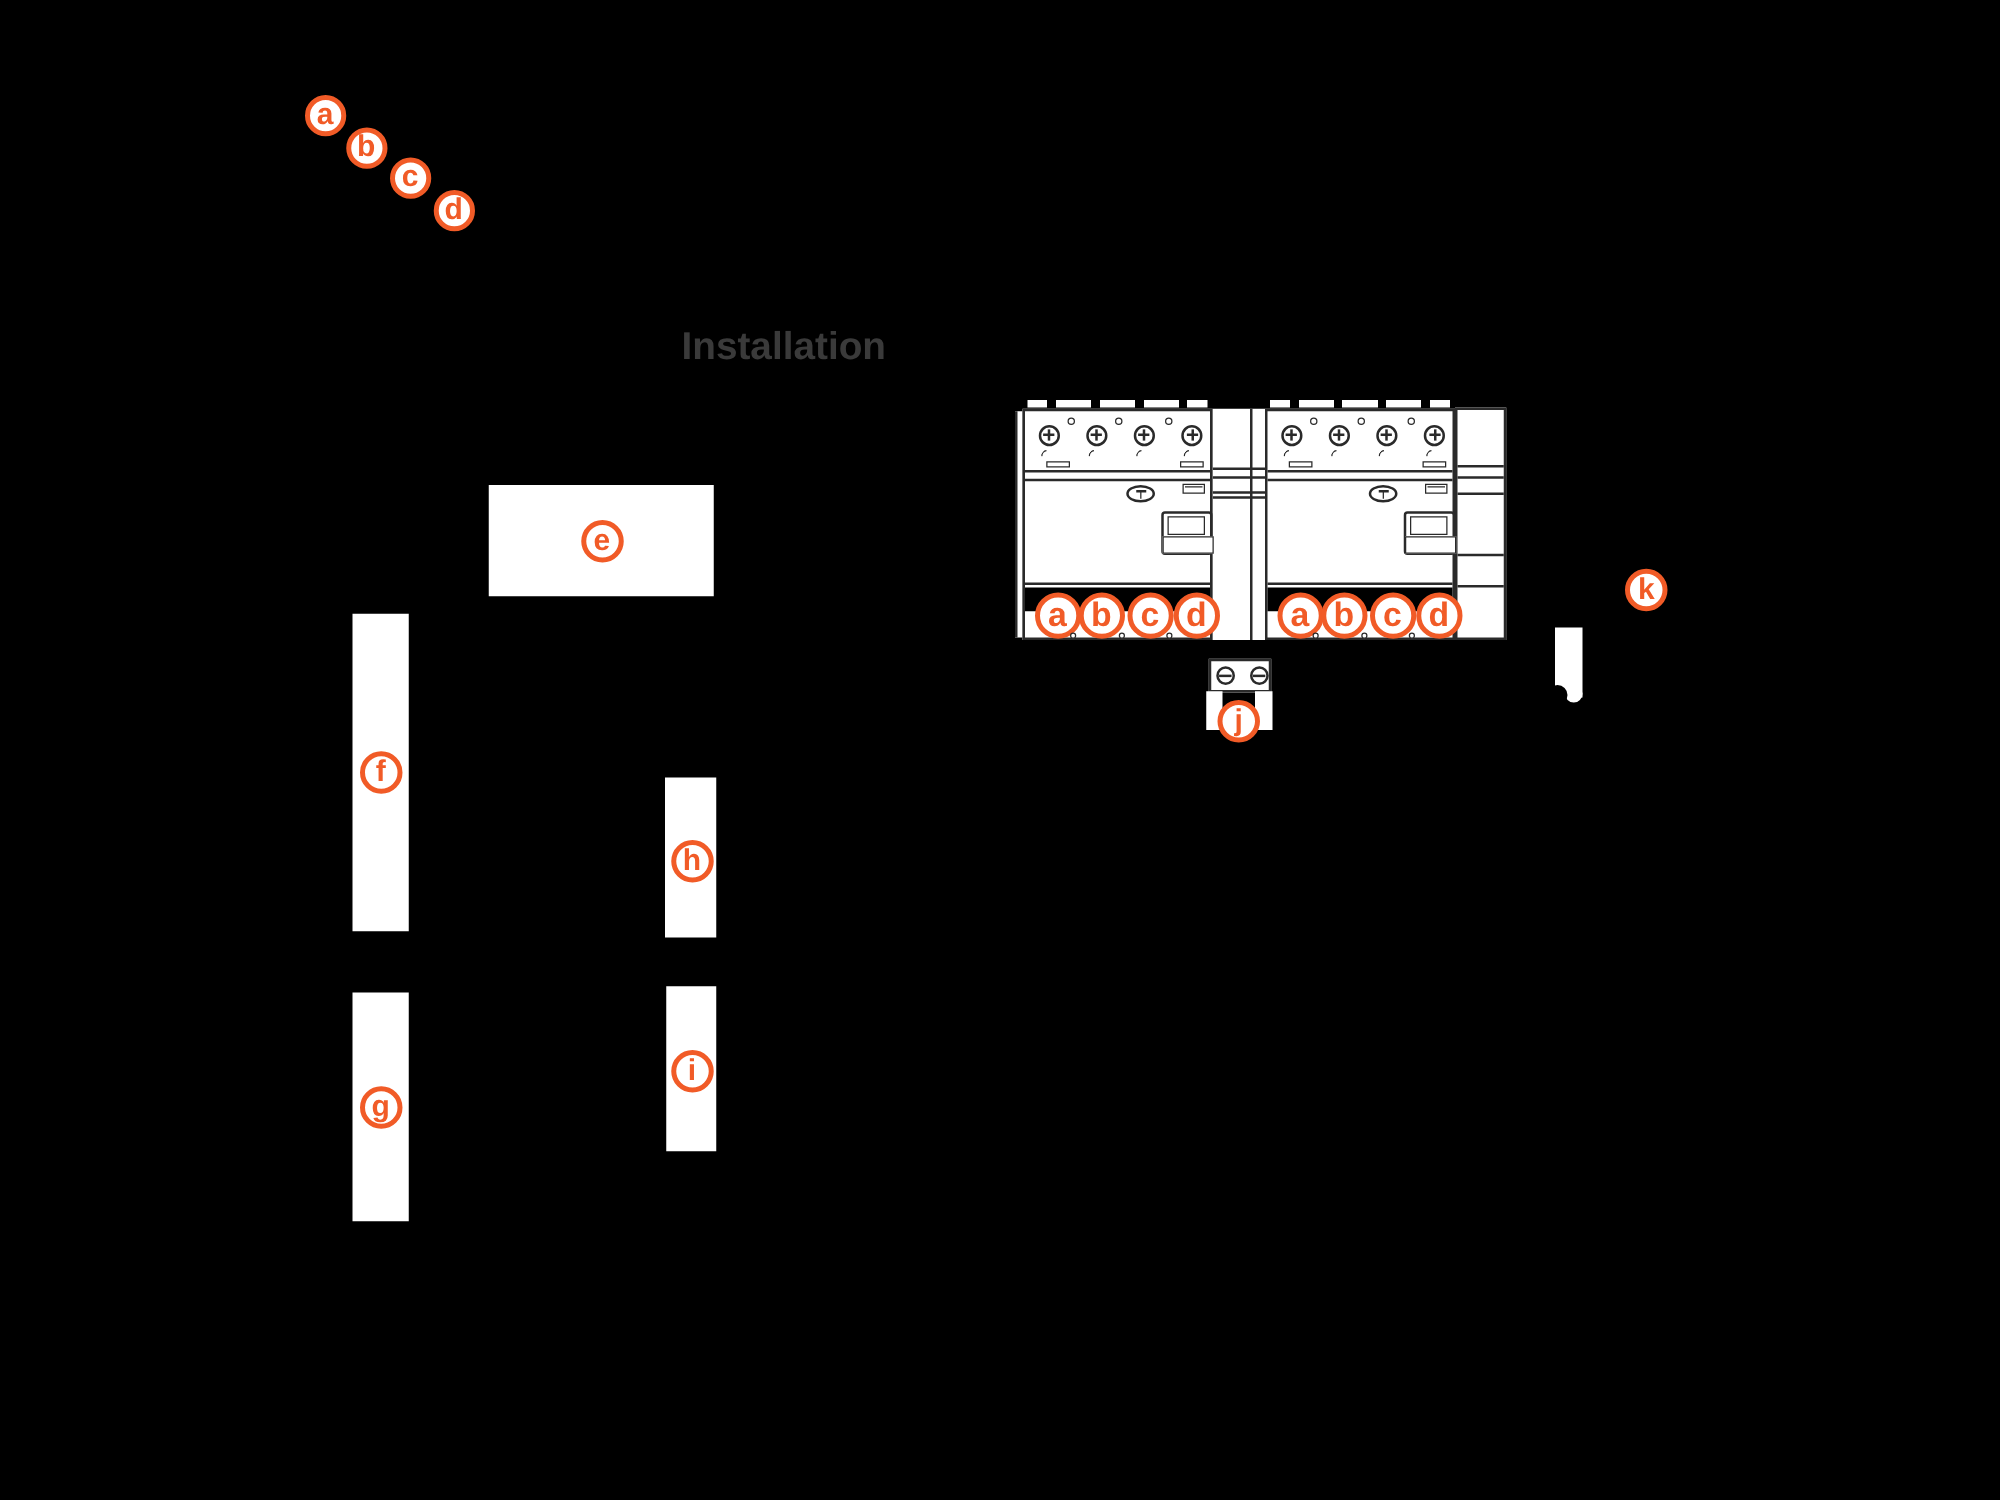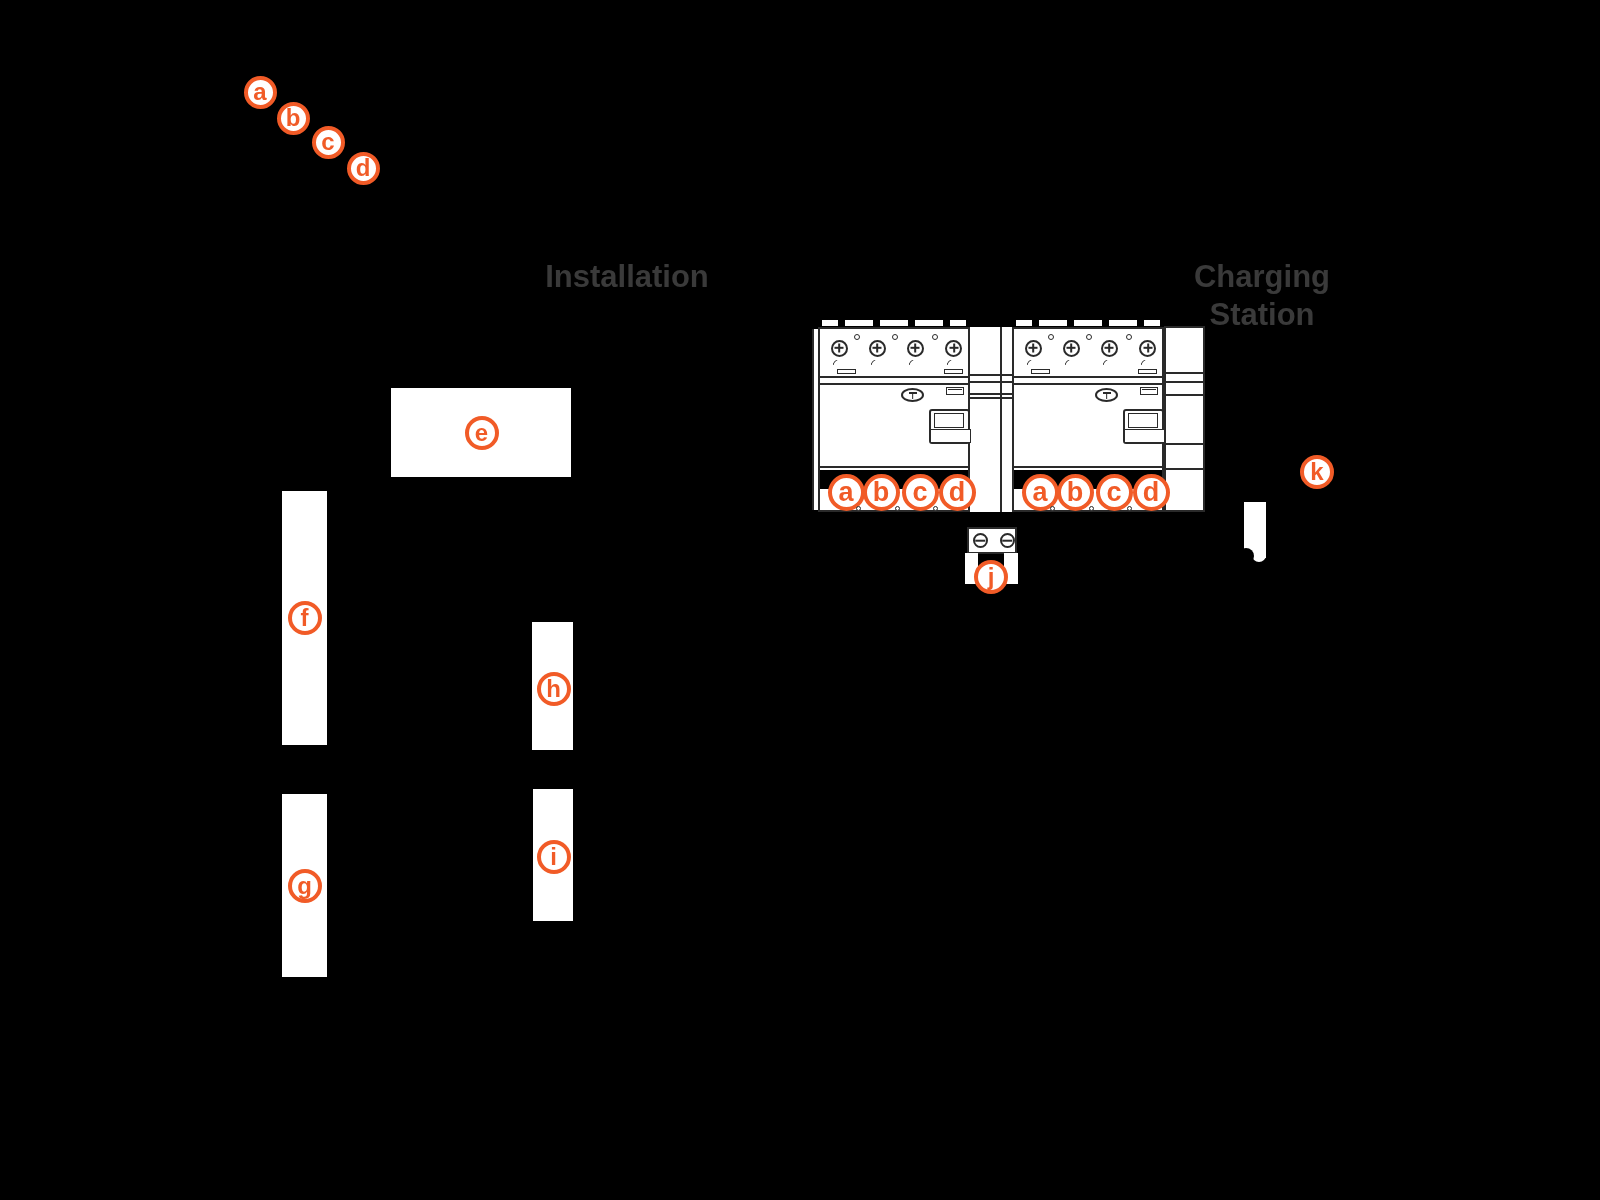--- a/index.html
+++ b/index.html
@@ -80,24 +80,20 @@
 <body>
 
 <div class="canvas">
 
   <div class="tag tag-sm" style="left:243.5px;top:75.5px">a</div>
   <div class="tag tag-sm" style="left:276.5px;top:101.5px">b</div>
   <div class="tag tag-sm" style="left:311.5px;top:125.5px">c</div>
   <div class="tag tag-sm" style="left:346.5px;top:151.5px">d</div>
 
   <div class="heading" style="left:627px;top:258px">Installation</div>
-  <div class="heading" style="left:1262px;top:258px">
-    <div>Charging</div>
-    <div>Station</div>
-  </div>
 
   <div class="wbox" style="left:391px;top:388px;width:180px;height:89px"></div>
   <div class="tag tag-md" style="left:464.5px;top:415.5px">e</div>
 
   <div class="wbox" style="left:282px;top:491px;width:45px;height:254px"></div>
   <div class="tag tag-md" style="left:287.5px;top:600.5px">f</div>
 
   <div class="wbox" style="left:282px;top:794px;width:45px;height:183px"></div>
   <div class="tag tag-md" style="left:287.5px;top:868.5px">g</div>
 

